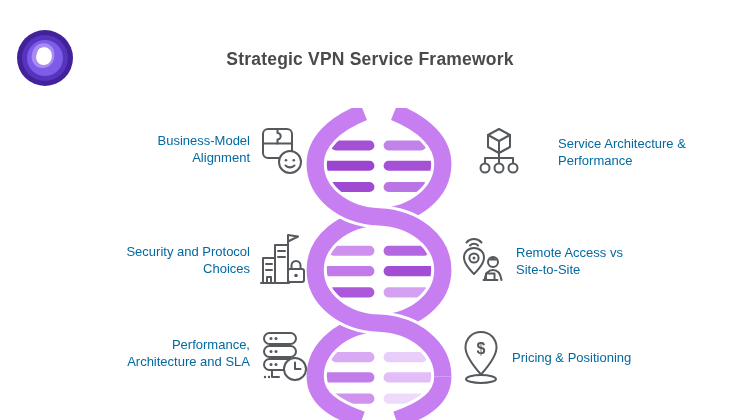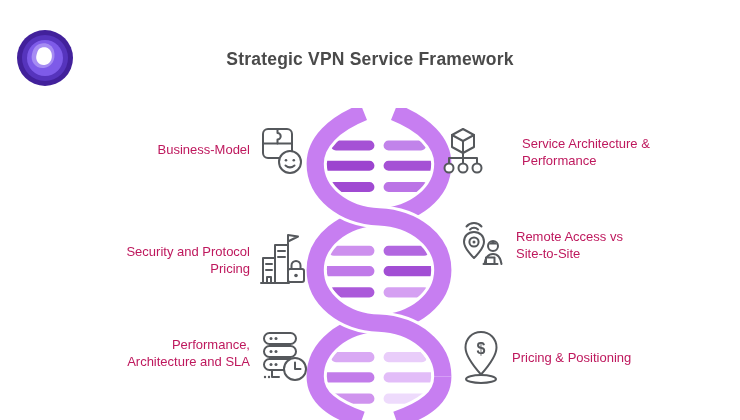--- a/index.html
+++ b/index.html
@@ -6,30 +6,30 @@
   body{width:740px;height:420px;background:#ffffff;overflow:hidden;
        font-family:"Liberation Sans", sans-serif;}
   .canvas{position:relative;width:740px;height:408px;background:#ffffff;margin-top:22px;}
 
   .title{position:absolute;left:0;top:27px;width:740px;text-align:center;
          font-size:17.5px;font-weight:bold;color:#4a4a4a;letter-spacing:.2px;}
 
   .logo{position:absolute;left:16px;top:7px;width:58px;height:58px;}
 
   .item{position:absolute;display:flex;align-items:center;gap:8px;}
-  .item .lbl{font-size:13px;line-height:17px;color:#be185d;}
+  .item .lbl{font-size:13px;line-height:17px;color:#0369a1;}
   .item .lbl span{display:block;}
   .item-left .lbl{text-align:right;}
   .item-right .lbl{text-align:left;}
 
   .i1{left:100px;top:100px;} .i1 .lbl{width:150px;}
   .i2{left:92px; top:210px;gap:8px;} .i2 .lbl{width:158px;}
   .i3{left:92px; top:302px;} .i3 .lbl{width:158px;}
-  .r1{left:440px;top:104px;gap:36px;} .r1 .lbl{width:160px;}
-  .r2{left:458px;top:196px;} .r2 .lbl{width:150px;}
+  .r1{left:476px;top:104px;gap:36px;} .r1 .lbl{width:160px;}
+  .r2{left:458px;top:212px;} .r2 .lbl{width:150px;}
   .r3{left:458px;top:306px;} .r3 .lbl{width:160px;}
 
   .helix{position:absolute;left:303px;top:86px;width:152px;height:316px;}
 
   .icon{flex:0 0 auto;}
   .icon path,.icon rect,.icon circle,.icon ellipse{
       fill:none;stroke:#55585c;stroke-width:2;
       stroke-linecap:round;stroke-linejoin:round;}
   .icon .fillwhite{fill:#ffffff;}
   .icon .solid{fill:#55585c;stroke:none;}
@@ -81,36 +81,37 @@
     <path d="M 60,4 C 30,16 12,34 12,55 C 12,84 40,106 75,107.5 C 110,109 138,131 138,160 C 138,189 110,211 75,212.5 C 40,214 12,236 12,265 C 12,286 30,298 58,308" fill="none" stroke="#ffffff" stroke-width="23"></path>
     <path d="M 60,4 C 30,16 12,34 12,55 C 12,84 40,106 75,107.5 C 110,109 138,131 138,160 C 138,189 110,211 75,212.5 C 40,214 12,236 12,265 C 12,286 30,298 58,308" fill="none" stroke-width="17" stroke="#c77ef1"></path>
 
     <path d="M 12,160 C 12,189 40,211 75,212.5 C 110,214 138,236 138,265" fill="none" stroke="#ffffff" stroke-width="23"></path>
     <path d="M 12,160 C 12,189 40,211 75,212.5 C 110,214 138,236 138,265" fill="none" stroke-width="17" stroke="#c77ef1"></path>
   </svg>
 
   <div class="item item-left i1">
     <div class="lbl">
       <span>Business-Model</span>
+      <span>Alignment</span>
     </div>
     <svg class="icon" width="46" height="54" viewBox="0 0 46 54">
       <rect x="5" y="7" width="29" height="29" rx="5"></rect>
       <path d="M5,21.5 H34"></path>
       <path d="M19.5,7 v4 a3.2,3.2 0 1 1 0,6.4 V21.5"></path>
       <circle class="fillwhite" cx="32" cy="40" r="11"></circle>
       <circle class="solid" cx="28" cy="38.2" r="1.3"></circle>
       <circle class="solid" cx="35.8" cy="38.2" r="1.3"></circle>
       <path d="M27.5,43.5 q4.5,3.8 9,0"></path>
     </svg>
   </div>
 
   <div class="item item-left i2">
     <div class="lbl">
       <span>Security and Protocol</span>
-      <span>Pricing</span>
+      <span>Choices</span>
     </div>
     <svg class="icon" width="48" height="56" viewBox="0 0 48 56">
       <path d="M3,51 H31"></path>
       <rect class="fillwhite" x="17" y="13" width="13" height="38"></rect>
       <path d="M30,13 V3 l10,1.5 -10,5"></path>
       <rect class="fillwhite" x="5" y="26" width="12" height="25"></rect>
       <path d="M9,51 v-6 h4 v6"></path>
       <path d="M20,19 h7 M20,25 h7 M8,32 h6 M8,38 h6"></path>
       <path d="M33.5,37 v-3.5 a4.5,4.5 0 0 1 9,0 V37"></path>
       <rect class="fillwhite" x="30" y="37" width="16" height="13" rx="2"></rect>

